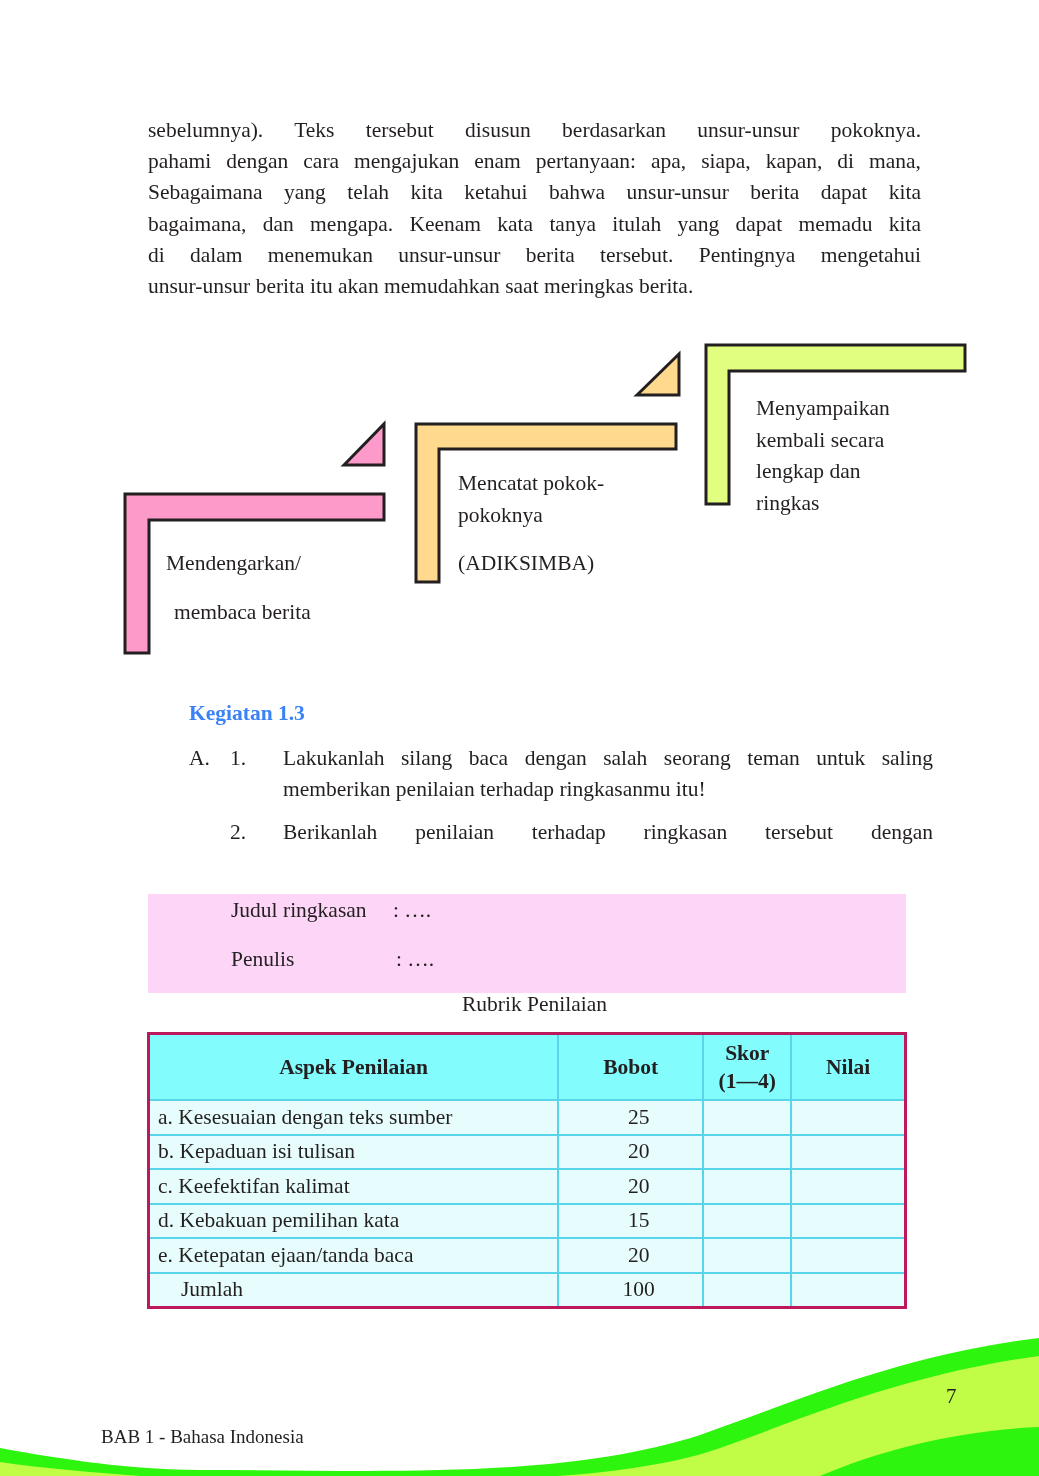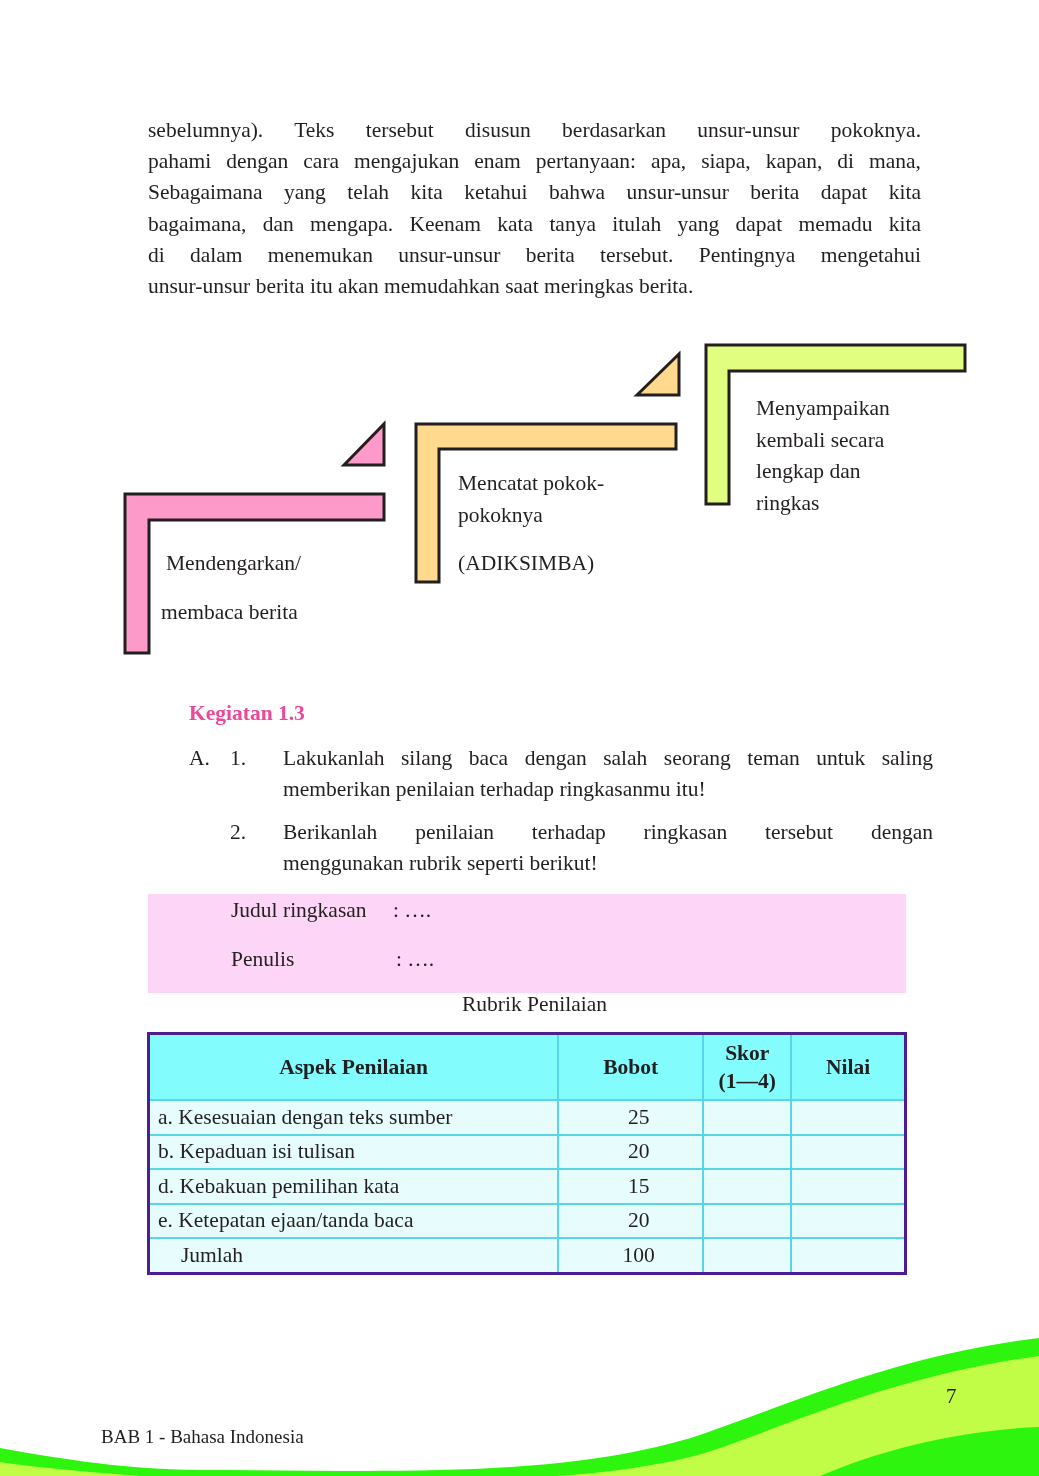--- a/index.html
+++ b/index.html
@@ -13,48 +13,48 @@
     font-size: 21.5px; line-height: 31.2px; text-align: justify;
     margin: 0;
   }
   .para span.line { display: block; text-align: justify; text-align-last: justify; }
   .para span.line.last { text-align-last: left; }
 
   
   .steps { position: absolute; left: 0; top: 0; width: 1039px; height: 700px; pointer-events: none; }
   .step-text { position: absolute; font-size: 21.5px; line-height: 31px; margin: 0; }
   #s1-text1 { left: 166px; top: 548px; }
-  #s1-text2 { left: 161px; top: 597px; }
+  #s1-text2 { left: 174px; top: 597px; }
   #s2-text1 { left: 458px; top: 467px; line-height: 32px; }
   #s2-text2 { left: 458px; top: 548px; }
   #s3-text { left: 756px; top: 393px; line-height: 31.5px; }
 
   .kegiatan {
     position: absolute; left: 189px; top: 701px; font-size: 21.5px; font-weight: bold;
-    color: #ec4899; margin: 0;
+    color: #3b82f6; margin: 0;
   }
   .item { position: absolute; font-size: 21.5px; line-height: 31px; }
   .item .label { position: absolute; }
   .item .body { position: absolute; left: 82px; width: 650px; text-align: justify; margin-left: 12px; }
   .item .body span { display: block; text-align: justify; text-align-last: justify; }
   .item .body span.last { text-align-last: left; }
 
   .pink-box {
     position: absolute; left: 148px; top: 894px; width: 758px; height: 99px;
     background: #fdd5f7;
   }
   .pink-row { position: absolute; left: 231px; font-size: 21.5px; }
   .pink-row .colon { position: absolute; left: 165px; white-space: nowrap; }
 
   .caption { position: absolute; left: 148px; top: 992px; width: 773px; text-align: center; font-size: 21.5px; }
 
   table.rubric {
     position: absolute; left: 147px; top: 1032px; width: 760px;
     border-collapse: collapse; font-size: 21.5px; background: #e7fdfd;
-    border: 3px solid #4c1d95;
+    border: 3px solid #be185d;
   }
   table.rubric th, table.rubric td { border: 2.5px solid #58d5e8; padding: 0; }
   table.rubric th { background: #82fcfc; font-weight: bold; height: 64px; line-height: 28px; }
   table.rubric td { height: 32.5px; }
   table.rubric td.aspek { padding-left: 8px; text-align: left; }
   table.rubric td.aspek.indent { padding-left: 31px; }
   table.rubric td.num { text-align: center; padding-left: 16px; }
   col.c1 { width: 409px; } col.c2 { width: 145px; } col.c3 { width: 88px; } col.c4 { width: 114px; }
 
   .footer-wave { position: absolute; left: 0; top: 1320px; width: 1039px; height: 156px; }
@@ -105,21 +105,20 @@
   <div class="body">
     <span>Lakukanlah silang baca dengan salah seorang teman untuk saling</span>
     <span class="last">memberikan penilaian terhadap ringkasanmu itu!</span>
   </div>
 </div>
 
 <div class="item" style="left:189px; top:817px;">
   <span class="label" style="left:41px;">2.</span>
   <div class="body">
     <span>Berikanlah penilaian terhadap ringkasan tersebut dengan</span>
-    <span class="last">menggunakan rubrik seperti berikut!</span>
   </div>
 </div>
 
 <div class="pink-box"></div>
 <div class="pink-row" style="top:898px;">
   <span>Judul ringkasan</span>
   <span class="colon" style="left:162px;">: ….</span>
 </div>
 <div class="pink-row" style="top:947px;">
   <span>Penulis</span>
@@ -152,20 +151,26 @@
       <td></td>
       <td></td>
     </tr>
     <tr>
       <td class="aspek">b. Kepaduan isi tulisan</td>
       <td class="num">20</td>
       <td></td>
       <td></td>
     </tr>
     <tr>
+      <td class="aspek">c. Keefektifan kalimat</td>
+      <td class="num">20</td>
+      <td></td>
+      <td></td>
+    </tr>
+    <tr>
       <td class="aspek">d. Kebakuan pemilihan kata</td>
       <td class="num">15</td>
       <td></td>
       <td></td>
     </tr>
     <tr>
       <td class="aspek">e. Ketepatan ejaan/tanda baca</td>
       <td class="num">20</td>
       <td></td>
       <td></td>

